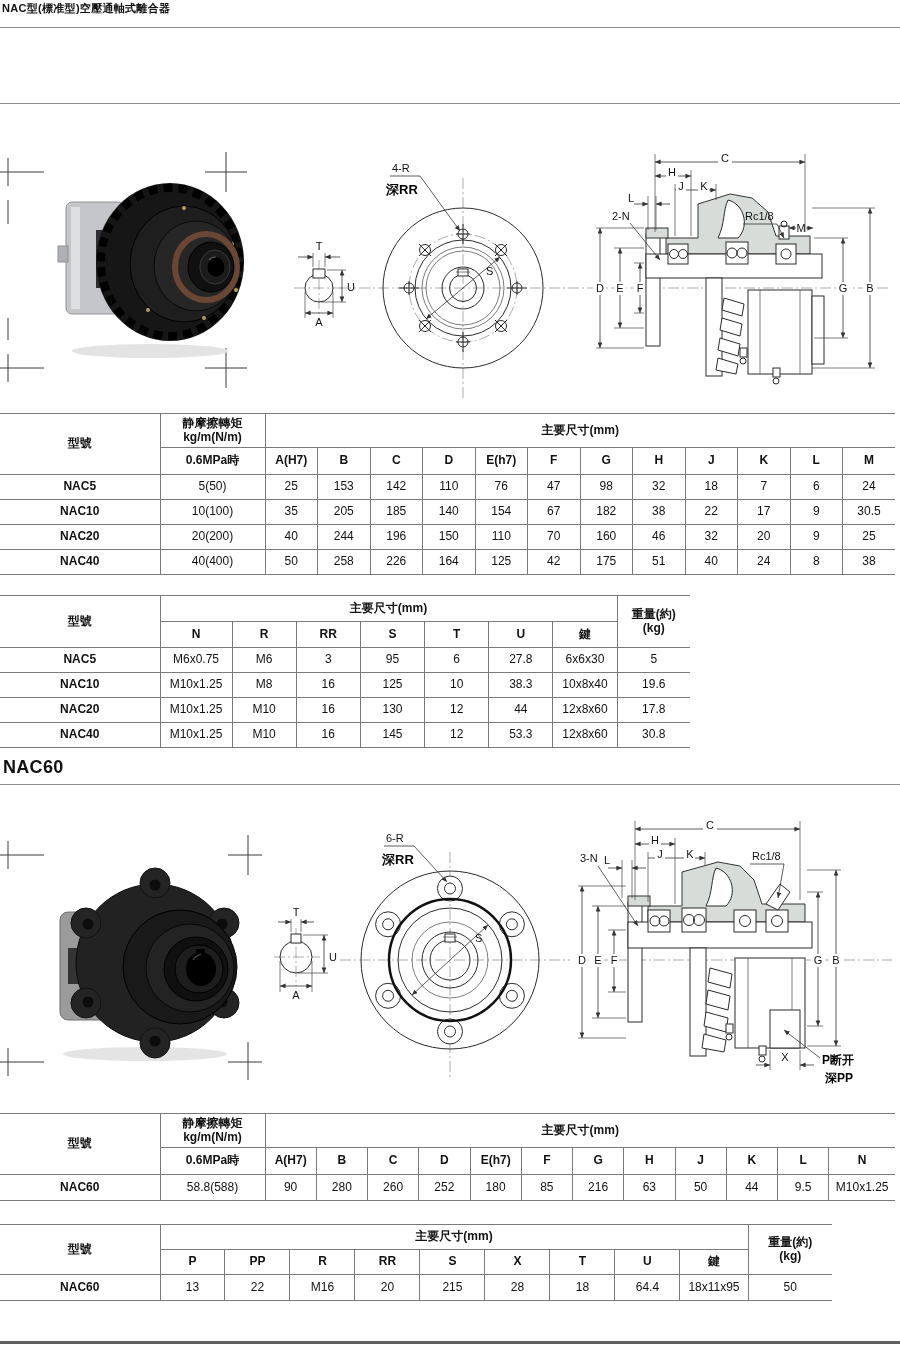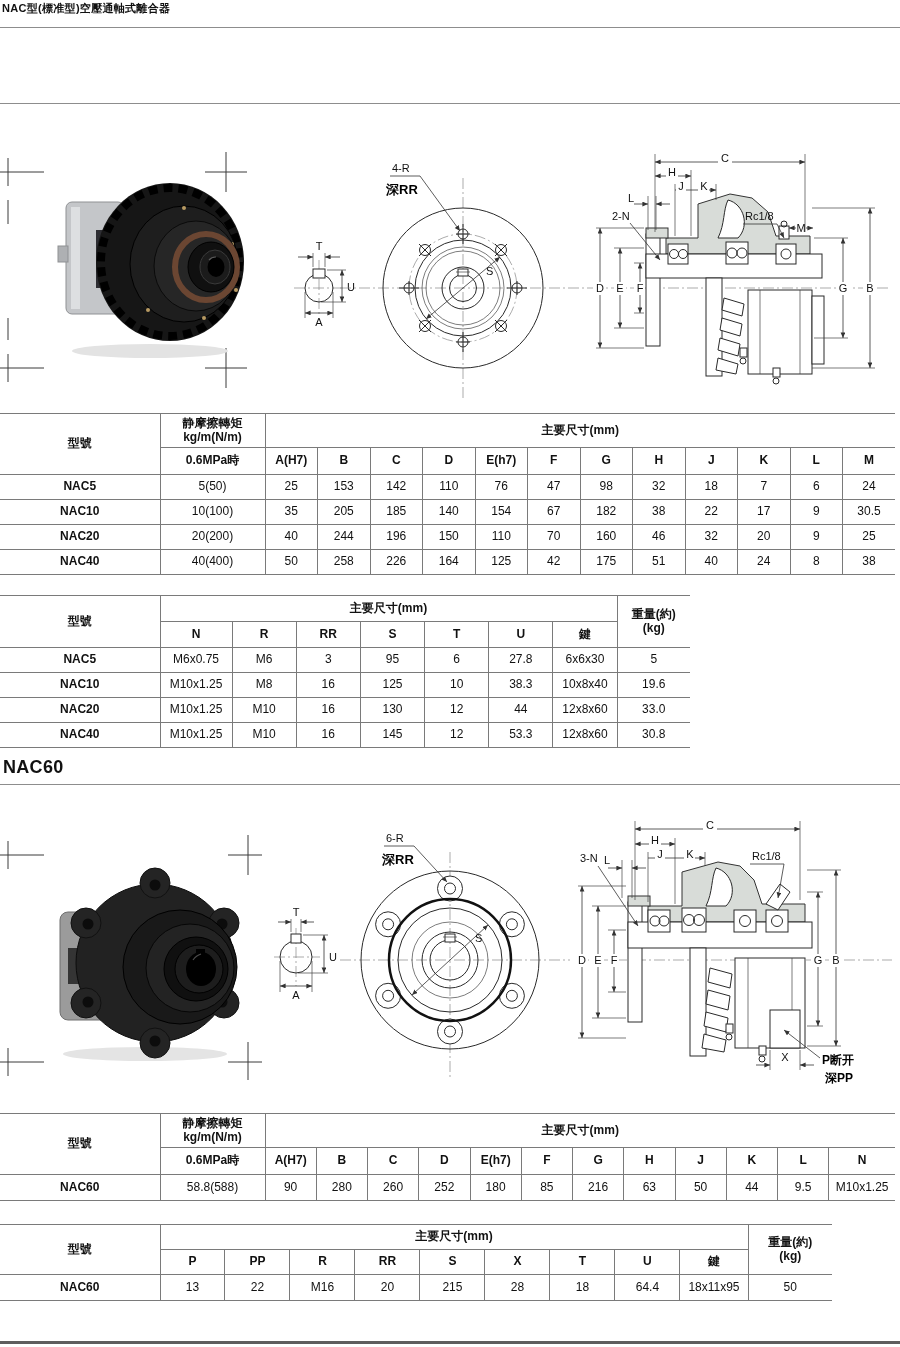--- a/index.html
+++ b/index.html
@@ -424,21 +424,21 @@
         </tr>
         <tr>
           <th>NAC20</th>
           <td>M10x1.25</td>
           <td>M10</td>
           <td>16</td>
           <td>130</td>
           <td>12</td>
           <td>44</td>
           <td>12x8x60</td>
-          <td>33.0</td>
+          <td>17.8</td>
         </tr>
         <tr>
           <th>NAC40</th>
           <td>M10x1.25</td>
           <td>M10</td>
           <td>16</td>
           <td>145</td>
           <td>12</td>
           <td>53.3</td>
           <td>12x8x60</td>

